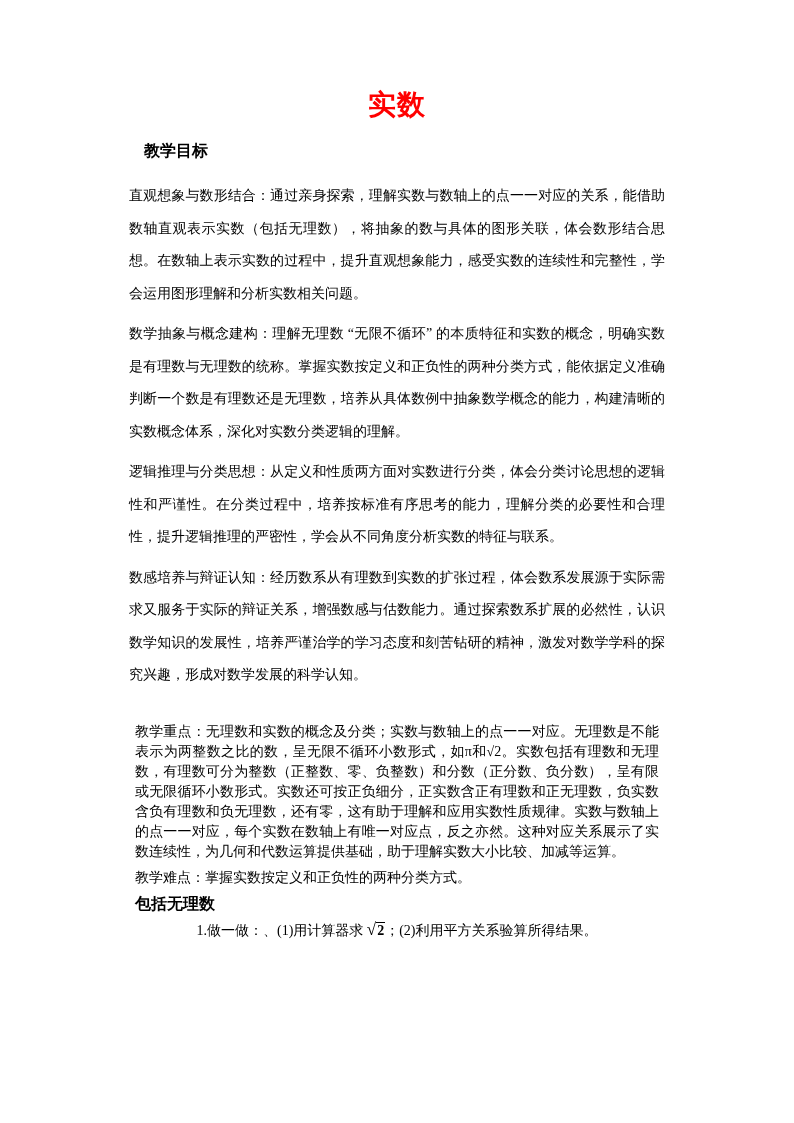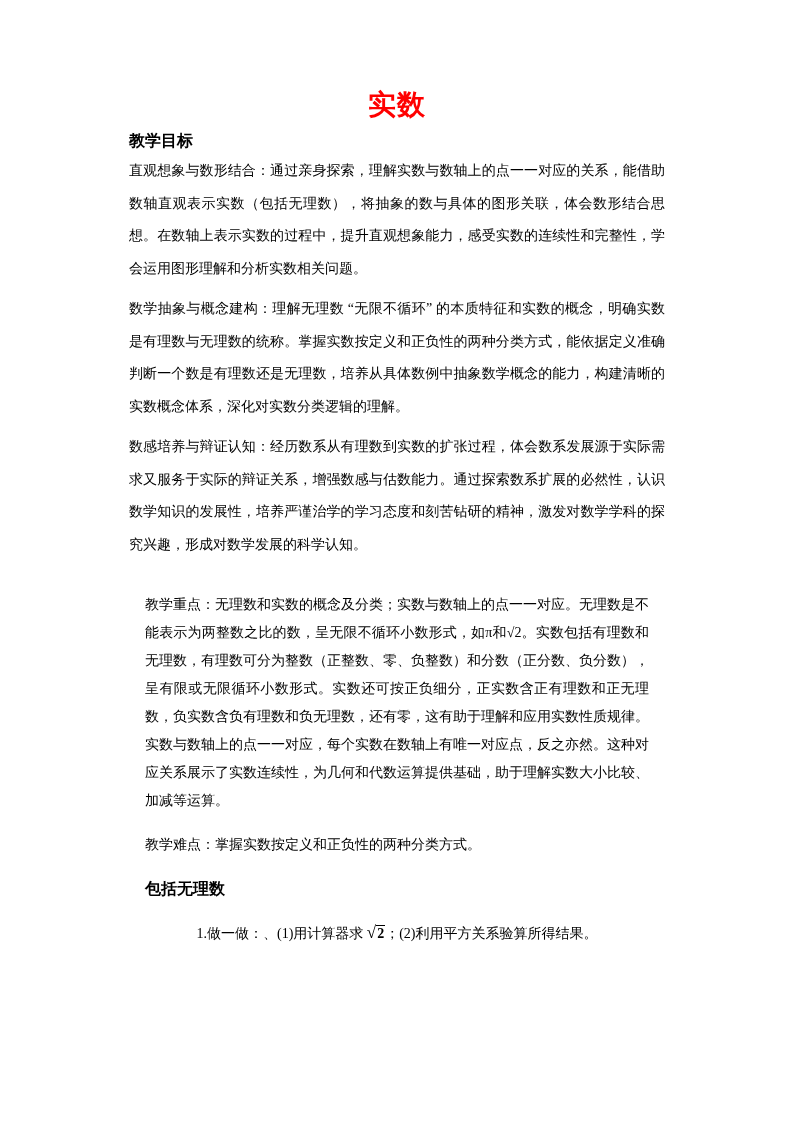--- a/index.html
+++ b/index.html
@@ -20,32 +20,32 @@
     font-weight: bold;
     line-height: 34px;
     text-align: center;
     margin: 0 0 5px 0;
     letter-spacing: 1px;
   }
   .heading {
     font-size: 16px;
     font-weight: bold;
     line-height: 28px;
-    margin: 0;
+    margin: 15px;
   }
   .body {
     font-size: 14px;
     line-height: 32.5px;
     margin: 0 0 8px 0;
     text-align: justify;
     letter-spacing: 0;
   }
   .compact {
-    line-height: 28px;
-    margin: 16px;
+    line-height: 20px;
+    margin: 6px;
   }
   .key-points {
     margin-top: 30px;
   }
   .activity {
     margin-top: 4px;
     text-align: center;
   }
   .sqrt { white-space: nowrap; }
   .radical-sign {
@@ -64,20 +64,21 @@
 <div class="page">
 
   <h1 class="title" style="color: rgb(255, 0, 0);">实数</h1>
 
   <h2 class="heading">教学目标</h2>
 
   <p class="body">直观想象与数形结合：通过亲身探索，理解实数与数轴上的点一一对应的关系，能借助数轴直观表示实数（包括无理数），将抽象的数与具体的图形关联，体会数形结合思想。在数轴上表示实数的过程中，提升直观想象能力，感受实数的连续性和完整性，学会运用图形理解和分析实数相关问题。</p>
 
   <p class="body">数学抽象与概念建构：理解无理数 “无限不循环” 的本质特征和实数的概念，明确实数是有理数与无理数的统称。掌握实数按定义和正负性的两种分类方式，能依据定义准确判断一个数是有理数还是无理数，培养从具体数例中抽象数学概念的能力，构建清晰的实数概念体系，深化对实数分类逻辑的理解。</p>
 
+  <p class="body">逻辑推理与分类思想：从定义和性质两方面对实数进行分类，体会分类讨论思想的逻辑性和严谨性。在分类过程中，培养按标准有序思考的能力，理解分类的必要性和合理性，提升逻辑推理的严密性，学会从不同角度分析实数的特征与联系。</p>
 
   <p class="body">数感培养与辩证认知：经历数系从有理数到实数的扩张过程，体会数系发展源于实际需求又服务于实际的辩证关系，增强数感与估数能力。通过探索数系扩展的必然性，认识数学知识的发展性，培养严谨治学的学习态度和刻苦钻研的精神，激发对数学学科的探究兴趣，形成对数学发展的科学认知。</p>
 
   <p class="body compact key-points">教学重点：无理数和实数的概念及分类；实数与数轴上的点一一对应。无理数是不能表示为两整数之比的数，呈无限不循环小数形式，如π和√2。实数包括有理数和无理数，有理数可分为整数（正整数、零、负整数）和分数（正分数、负分数），呈有限或无限循环小数形式。实数还可按正负细分，正实数含正有理数和正无理数，负实数含负有理数和负无理数，还有零，这有助于理解和应用实数性质规律。实数与数轴上的点一一对应，每个实数在数轴上有唯一对应点，反之亦然。这种对应关系展示了实数连续性，为几何和代数运算提供基础，助于理解实数大小比较、加减等运算。</p>
 
   <p class="body compact">教学难点：掌握实数按定义和正负性的两种分类方式。</p>
 
   <h2 class="heading compact">包括无理数</h2>
 
 

